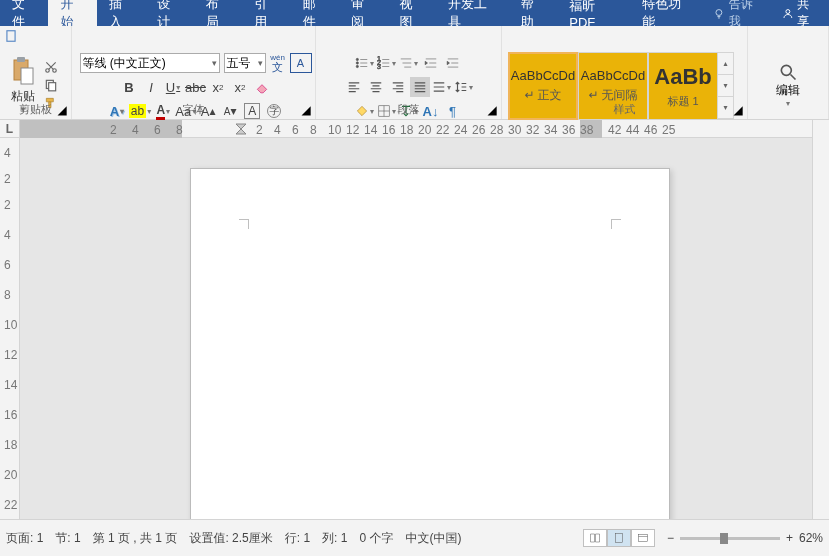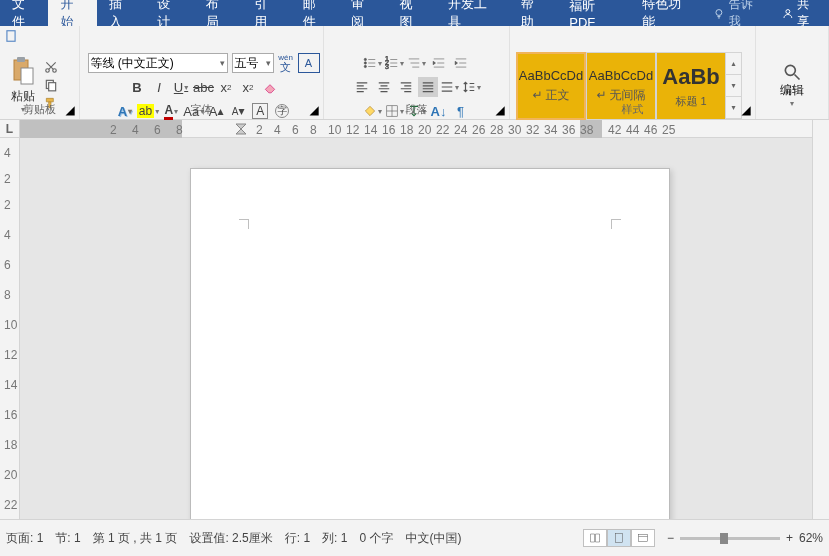--- a/index.html
+++ b/index.html
@@ -104,21 +104,21 @@
 
 <div class="ribbon">
   <div class="qat">
     <span class="mini-btn">
         <svg viewBox="0 0 24 24" fill="none" stroke="#5b8ac6" stroke-width="2">
           <rect x="5" y="3" width="14" height="18"></rect>
         </svg>
       </span>
   </div>
 
-  <div class="group" style="width:80px">
+  <div class="group" style="width:72px">
     <div class="group-body">
       <div class="clip-big">
         <svg viewBox="0 0 24 30">
             <rect x="3" y="4" width="14" height="20" fill="#d9a96a" stroke="#b5823e"></rect>
             <rect x="6" y="1" width="8" height="5" rx="1" fill="#9aa0a6"></rect>
             <rect x="10" y="12" width="12" height="16" fill="#fff" stroke="#888"></rect>
           </svg>
         <div class="clip-txt">粘贴</div>
         <span style="font-size:8px;color:#777">▾</span>
       </div>

